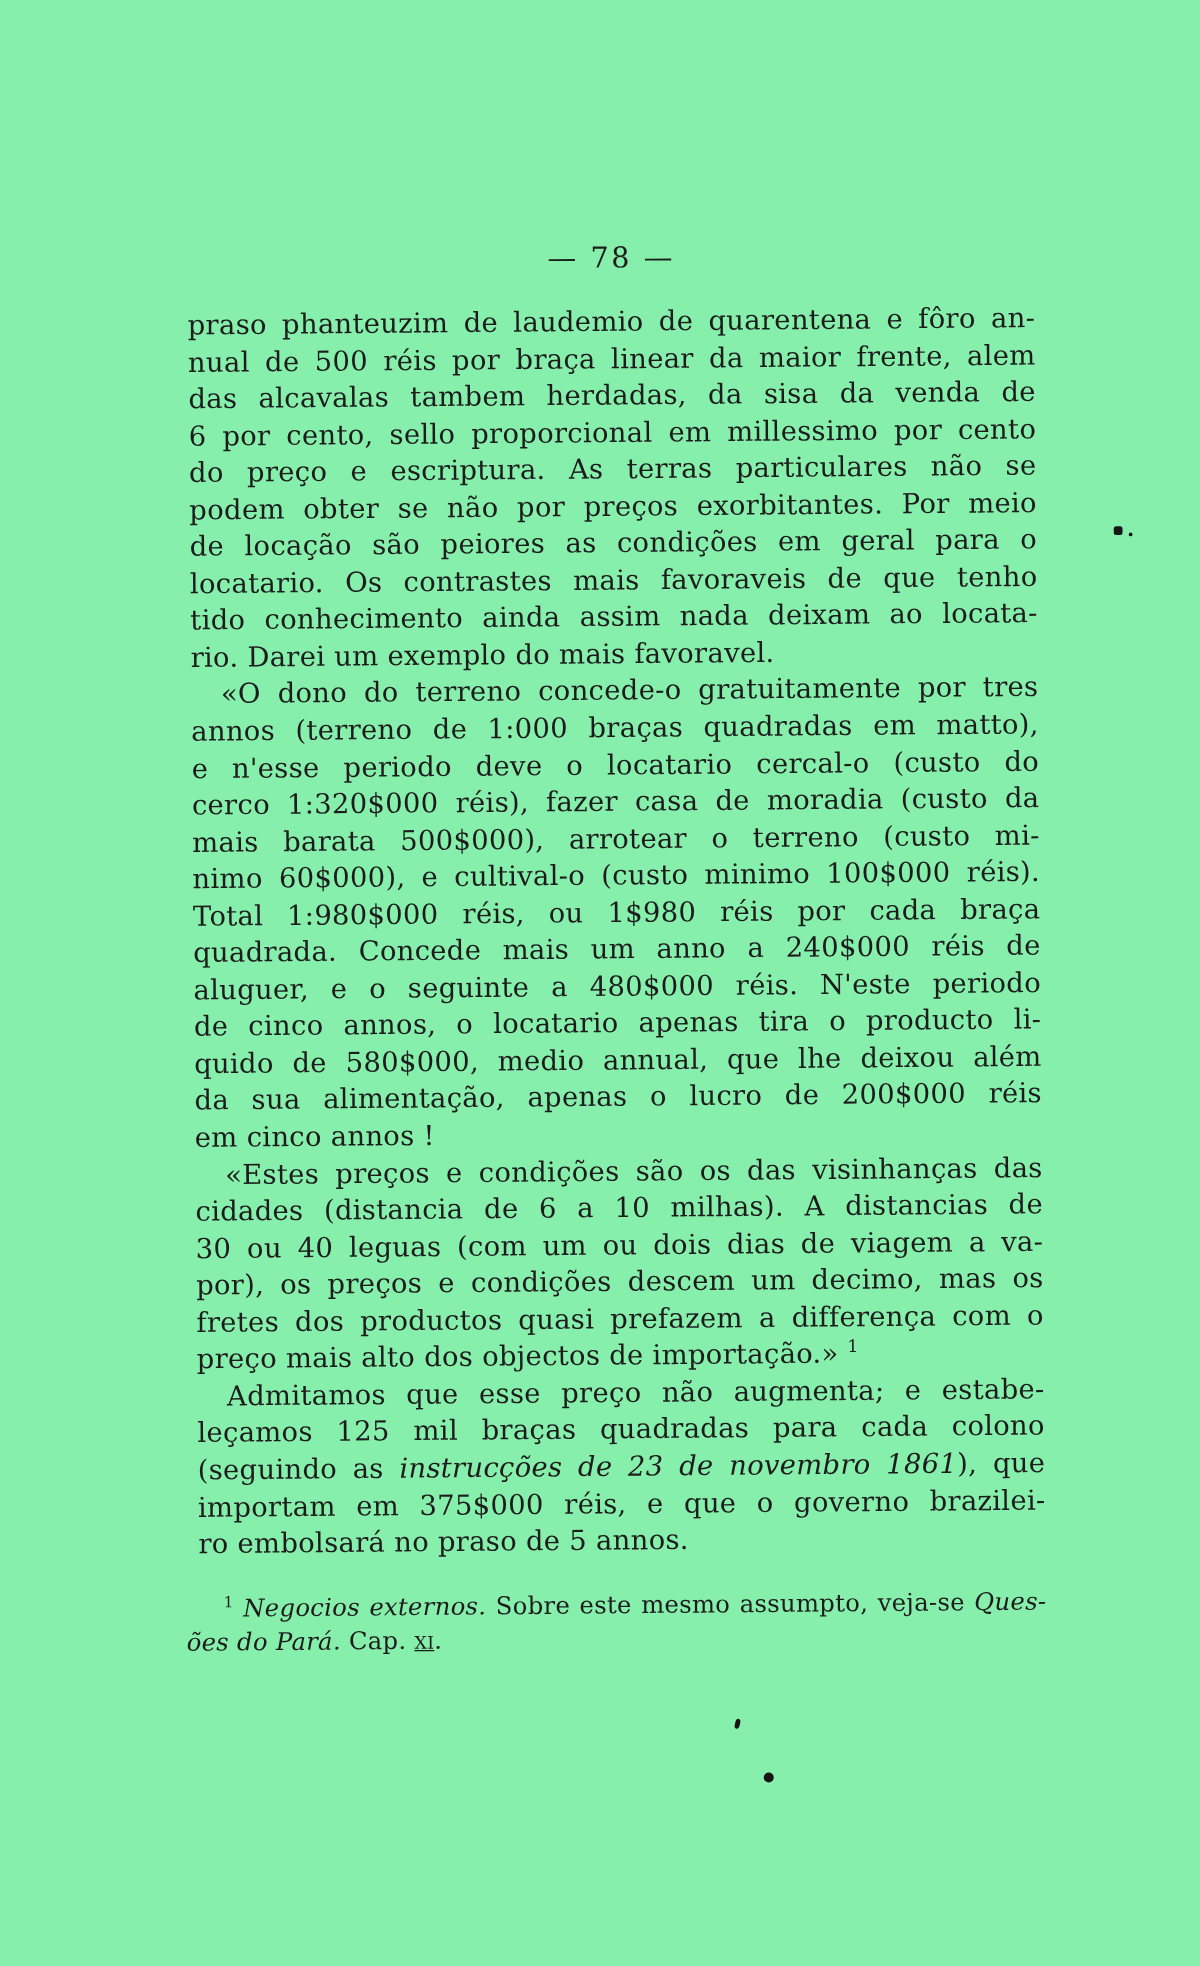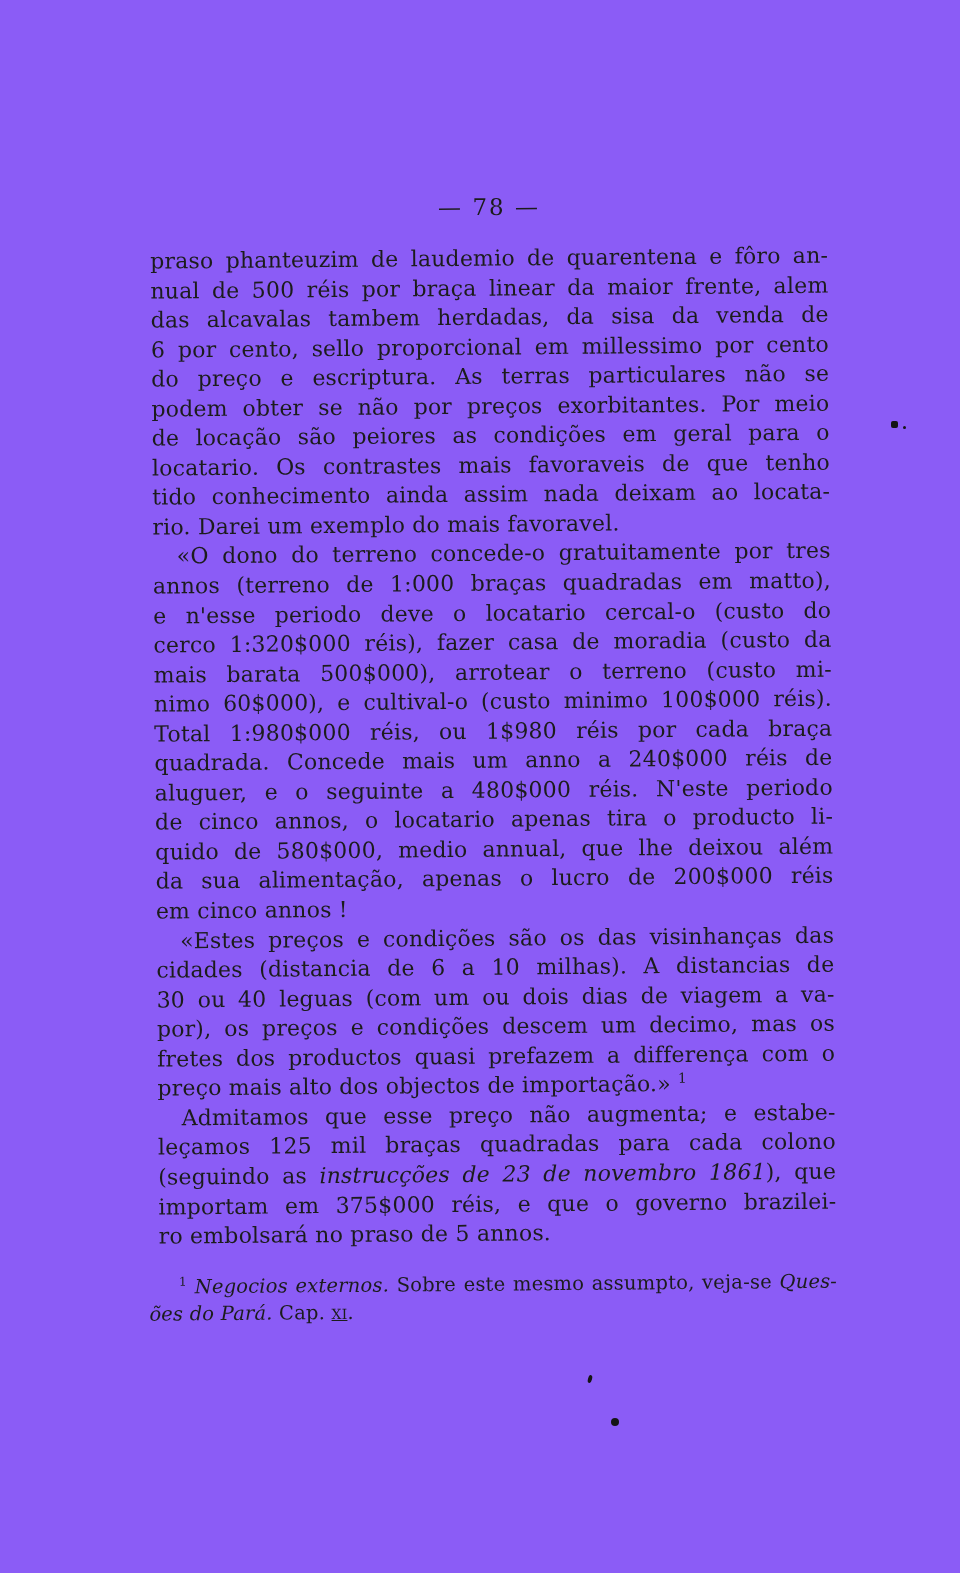--- a/index.html
+++ b/index.html
@@ -11,21 +11,21 @@
     width: 960px;
     height: 1573px;
     position: relative;
     overflow: hidden;
     font-family: "DejaVu Serif", serif;
     color: #1c1c1c;
   }
   .scan-page {
     position: absolute;
     inset: 0;
-    background: #8b5cf6;
+    background: #86efac;
   }
   .page-number {
     position: absolute;
     left: 150px;
     top: 194px;
     width: 678px;
     text-align: center;
     font-size: 23px;
     letter-spacing: 2px;
     transform: rotate(-0.3deg);

